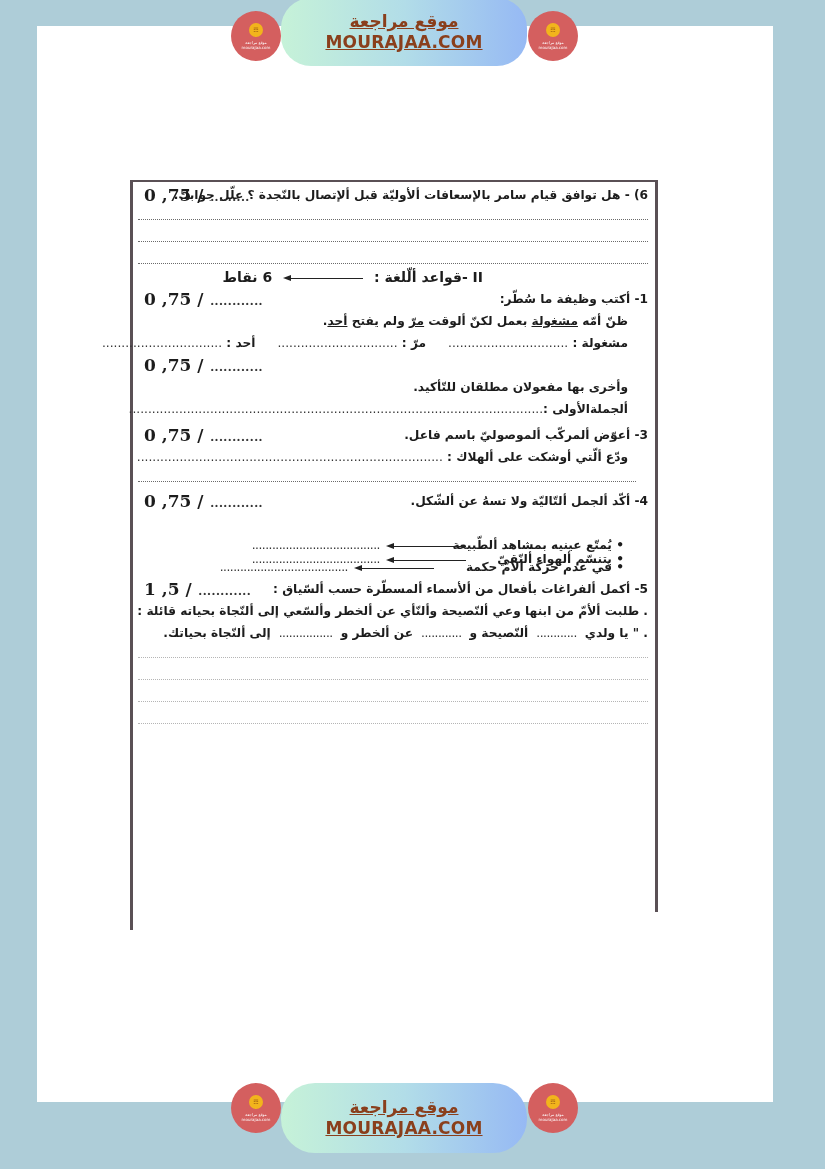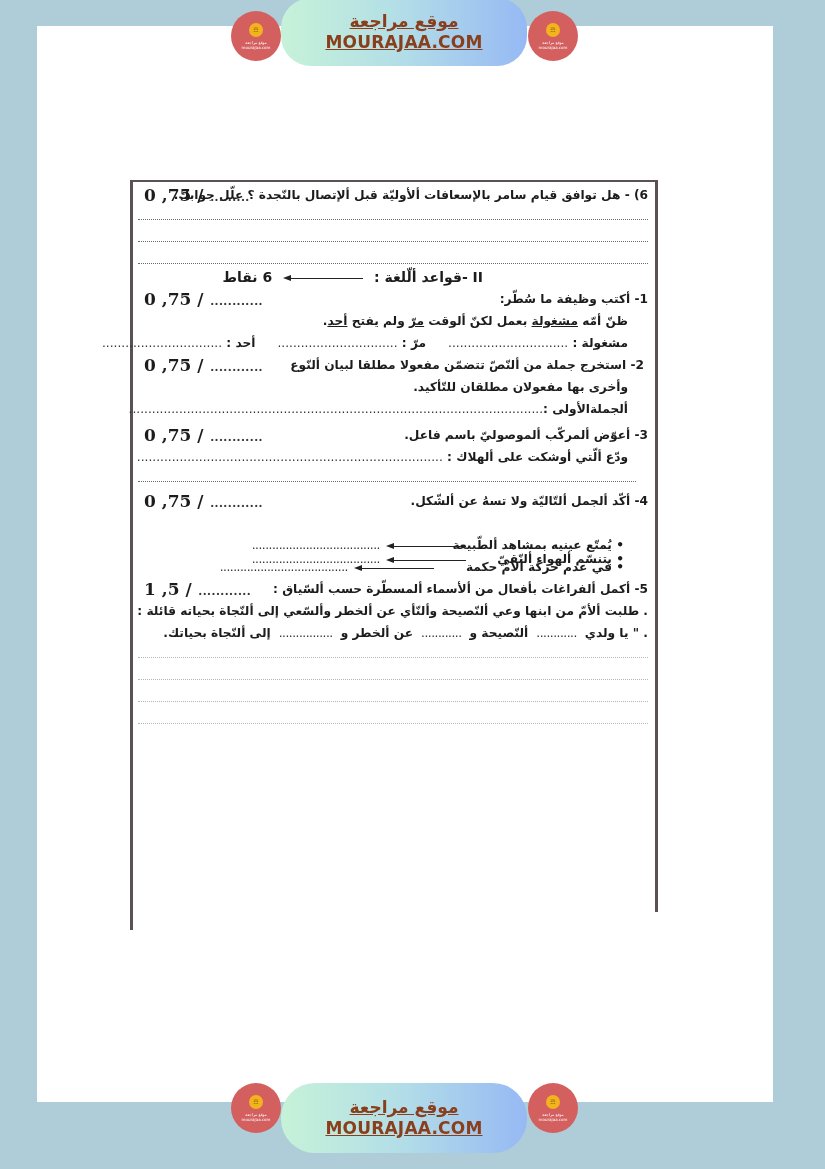--- a/index.html
+++ b/index.html
@@ -152,21 +152,20 @@
     <div class="line indent">
       <span>ظنّ أمّه </span><span class="under">مشغولة</span><span> بعمل لكنّ ألوقت </span><span class="under">مرّ</span><span> ولم يفتح </span><span class="under">أحد</span><span>.</span>
     </div>
     <div class="line indent" style="display:flex; gap:22px;">
       <span><span>مشغولة :</span> <span class="fill-dots">...............................</span></span>
       <span><span>مرّ :</span> <span class="fill-dots">...............................</span></span>
       <span><span>أحد :</span> <span class="fill-dots">...............................</span></span>
     </div>
 
     <div class="line" style="padding-right:4px;">
-      <span>2- استخرج جملة من ألنّصّ تتضمّن مفعولا مطلقا لبيان ألنّوع</span>
       <span class="score"><span>0 ,75 /</span> <span class="fill">............</span></span>
     </div>
     <div class="line indent">وأخرى بها مفعولان مطلقان للتّأكيد.</div>
     <div class="line indent">
       <span>ألجملةالأولى :</span><span class="fill-dots">...........................................................................................................</span>
     </div>
 
     <div class="line" style="margin-top:4px;">
       <span>3- أعوّض ألمركّب ألموصوليّ باسم فاعل.</span>
       <span class="score"><span>0 ,75 /</span> <span class="fill">............</span></span>

